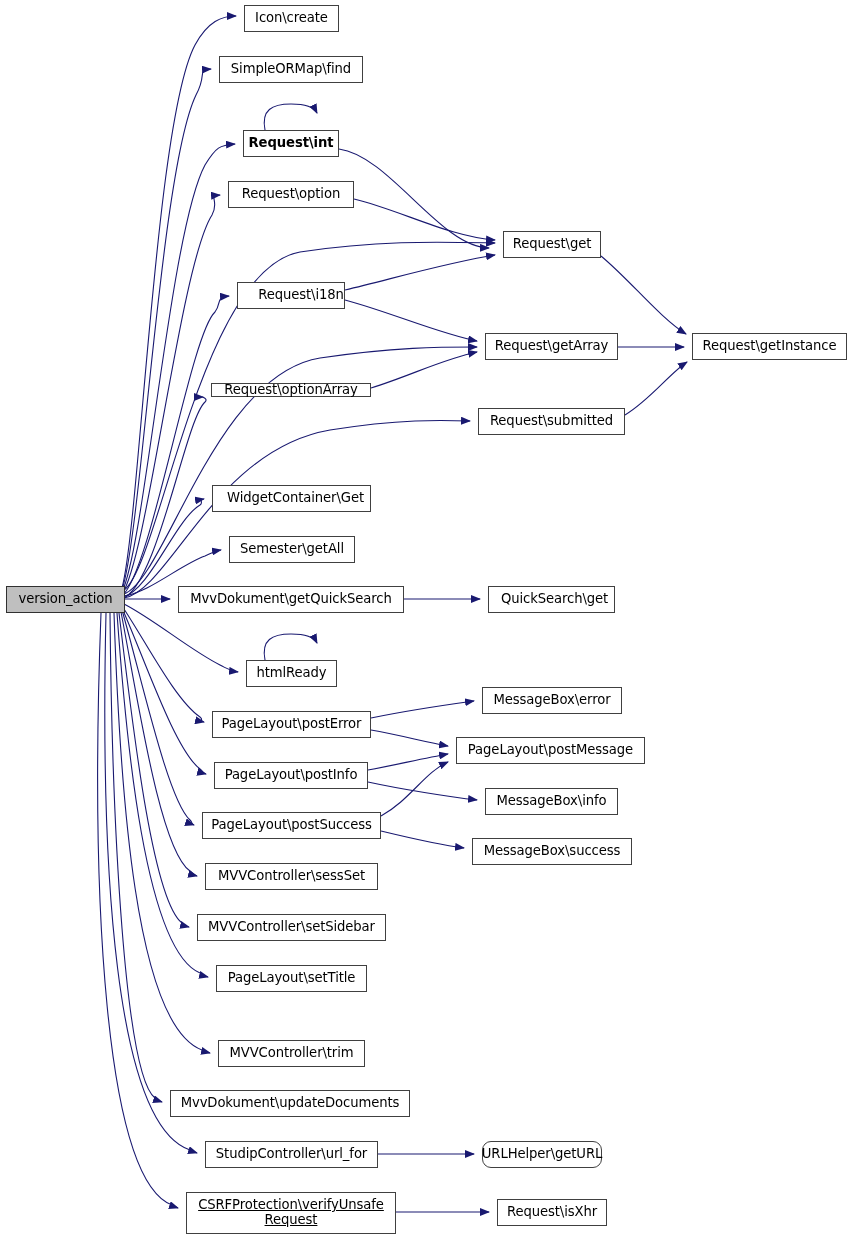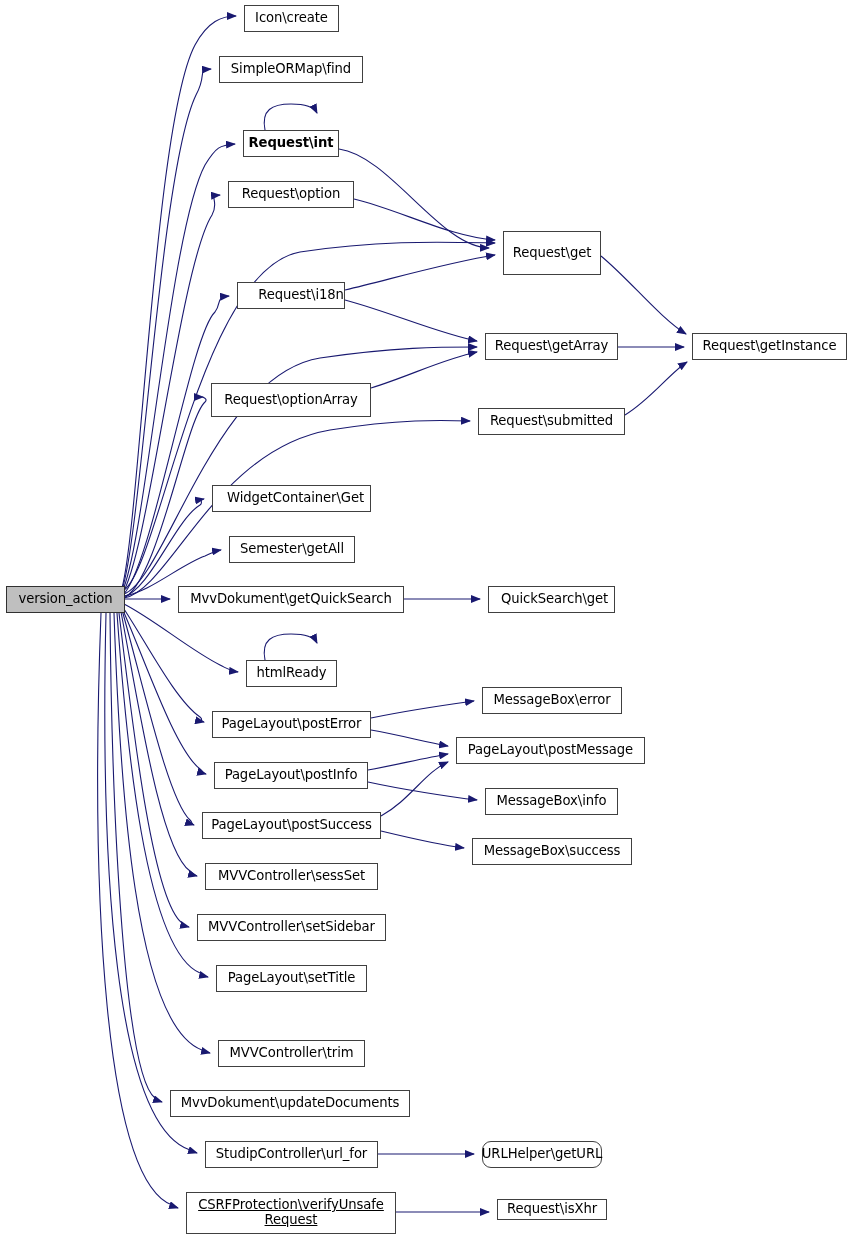--- a/index.html
+++ b/index.html
@@ -98,25 +98,25 @@
         <path d="M 378 1154 L 474 1154" fill="none" stroke="#191970" stroke-width="1.1" marker-end="url(#arrow)"></path>
         <path d="M 396 1212 L 489 1212" fill="none" stroke="#191970" stroke-width="1.1" marker-end="url(#arrow)"></path>
       </g>
   </svg>
   <div id="nodes">
       <div class="node root" style="left: 6px; top: 586px; width: 119px; height: 27px;">version_action</div>
       <div class="node" style="left: 244px; top: 5px; width: 95px; height: 27px;">Icon\create</div>
       <div class="node" style="left: 219px; top: 56px; width: 144px; height: 27px;">SimpleORMap\find</div>
       <div class="node" style="left: 243px; top: 130px; width: 96px; height: 27px; font-weight: bold;">Request\int</div>
       <div class="node" style="left: 228px; top: 181px; width: 126px; height: 27px;">Request\option</div>
-      <div class="node" style="left: 503px; top: 231px; width: 98px; height: 44px;">Request\get</div>
+      <div class="node" style="left: 503px; top: 231px; width: 98px; height: 27px;">Request\get</div>
       <div class="node" style="left: 237px; top: 282px; width: 108px; height: 27px; padding-left: 20px;">Request\i18n</div>
       <div class="node" style="left: 485px; top: 333px; width: 133px; height: 27px;">Request\getArray</div>
       <div class="node" style="left: 692px; top: 333px; width: 155px; height: 27px;">Request\getInstance</div>
-      <div class="node" style="left: 211px; top: 383px; width: 160px; height: 34px;">Request\optionArray</div>
+      <div class="node" style="left: 211px; top: 383px; width: 160px; height: 14px;">Request\optionArray</div>
       <div class="node" style="left: 478px; top: 408px; width: 147px; height: 27px;">Request\submitted</div>
       <div class="node" style="left: 212px; top: 485px; width: 159px; height: 27px; padding-left: 8px;">WidgetContainer\Get</div>
       <div class="node" style="left: 229px; top: 536px; width: 126px; height: 27px;">Semester\getAll</div>
       <div class="node" style="left: 178px; top: 586px; width: 226px; height: 27px;">MvvDokument\getQuickSearch</div>
       <div class="node" style="left: 488px; top: 586px; width: 127px; height: 27px; padding-left: 6px;">QuickSearch\get</div>
       <div class="node" style="left: 246px; top: 660px; width: 91px; height: 27px;">htmlReady</div>
       <div class="node" style="left: 482px; top: 687px; width: 140px; height: 27px;">MessageBox\error</div>
       <div class="node" style="left: 212px; top: 711px; width: 159px; height: 27px;">PageLayout\postError</div>
       <div class="node" style="left: 456px; top: 737px; width: 189px; height: 27px;">PageLayout\postMessage</div>
       <div class="node" style="left: 214px; top: 762px; width: 154px; height: 27px;">PageLayout\postInfo</div>
@@ -125,15 +125,15 @@
       <div class="node" style="left: 472px; top: 838px; width: 160px; height: 27px;">MessageBox\success</div>
       <div class="node" style="left: 205px; top: 863px; width: 173px; height: 27px;">MVVController\sessSet</div>
       <div class="node" style="left: 197px; top: 914px; width: 189px; height: 27px;">MVVController\setSidebar</div>
       <div class="node" style="left: 216px; top: 965px; width: 151px; height: 27px;">PageLayout\setTitle</div>
       <div class="node" style="left: 218px; top: 1040px; width: 147px; height: 27px;">MVVController\trim</div>
       <div class="node" style="left: 170px; top: 1090px; width: 240px; height: 27px;">MvvDokument\updateDocuments</div>
       <div class="node" style="left: 205px; top: 1141px; width: 173px; height: 27px;">StudipController\url_for</div>
       <div class="node" style="left: 482px; top: 1141px; width: 120px; height: 27px; border-radius: 9px;">URLHelper\getURL</div>
       <div class="node" style="left: 186px; top: 1192px; width: 210px; height: 42px; text-decoration: underline;">CSRFProtection\verifyUnsafe
 Request</div>
-      <div class="node" style="left: 497px; top: 1199px; width: 110px; height: 21px;">Request\isXhr</div>
+      <div class="node" style="left: 497px; top: 1199px; width: 110px; height: 27px;">Request\isXhr</div>
     </div>
 </div>
 
 </body></html>

